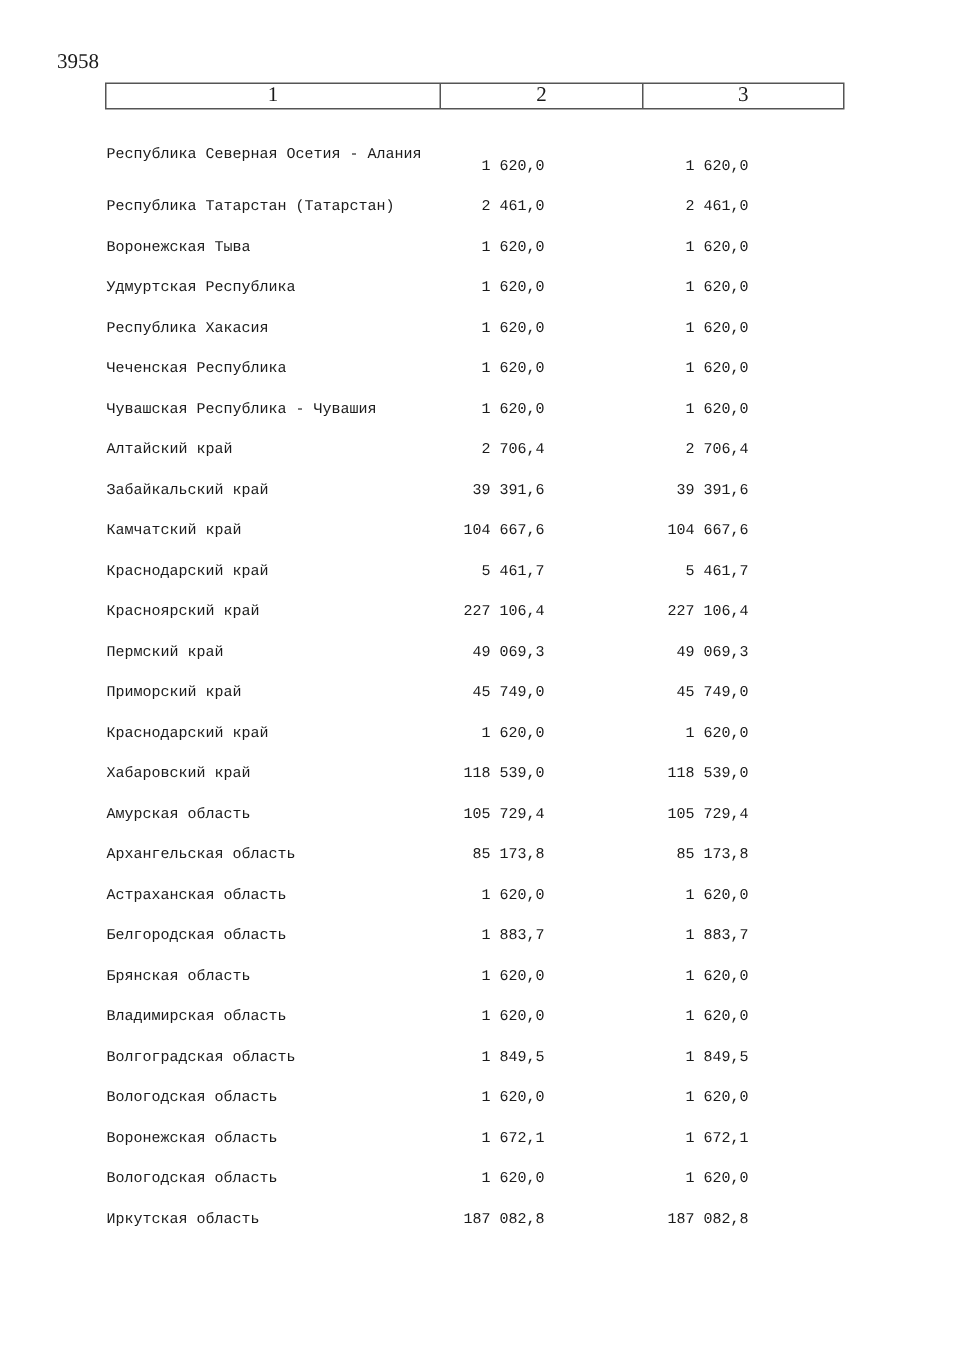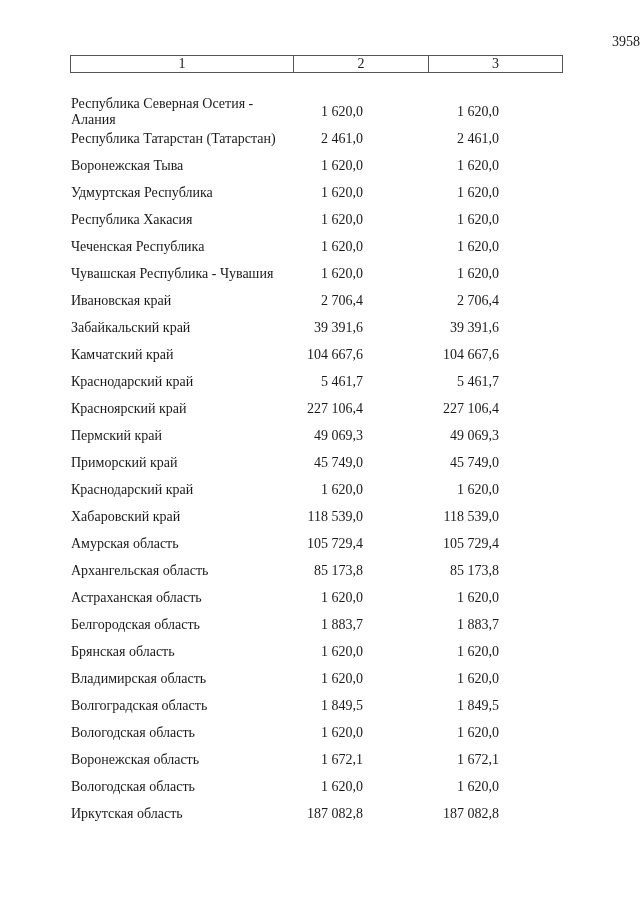--- a/index.html
+++ b/index.html
@@ -13,23 +13,23 @@
       position: relative;
       overflow: hidden;
       font-family: "Liberation Serif", "DejaVu Serif", serif;
       color: #1a1a1a;
     }
     .page-number {
       position: absolute;
       top: 34px;
       left: 0;
       width: 640px;
-      text-align: right;
+      text-align: left;
       font-size: 14px;
-      padding-left: 58px;
+      padding-left: 38px;
       box-sizing: border-box;
     }
     .header-box {
       position: absolute;
       top: 55px;
       left: 70px;
       width: 493px;
       height: 18px;
       border: 1px solid #555;
       box-sizing: border-box;
@@ -47,21 +47,22 @@
 
     .rows {
       position: absolute;
       top: 92px;
       left: 0;
       width: 640px;
     }
     .row {
       position: relative;
       height: 27px;
-      font-size: 14px;
+      font-size: 10px;
+      font-family: Liberation Mono, monospace;
     }
     .row.tall {
       height: 35px;
     }
     .row .name {
       position: absolute;
       left: 71px;
       top: 4px;
       width: 230px;
       line-height: 16px;
@@ -117,21 +118,21 @@
       <div class="name">Чеченская Республика</div>
       <div class="v2">1 620,0</div>
       <div class="v3">1 620,0</div>
     </div>
     <div class="row">
       <div class="name">Чувашская Республика - Чувашия</div>
       <div class="v2">1 620,0</div>
       <div class="v3">1 620,0</div>
     </div>
     <div class="row">
-      <div class="name">Ивановская край</div>
+      <div class="name">Алтайский край</div>
       <div class="v2">2 706,4</div>
       <div class="v3">2 706,4</div>
     </div>
     <div class="row">
       <div class="name">Забайкальский край</div>
       <div class="v2">39 391,6</div>
       <div class="v3">39 391,6</div>
     </div>
     <div class="row">
       <div class="name">Камчатский край</div>

